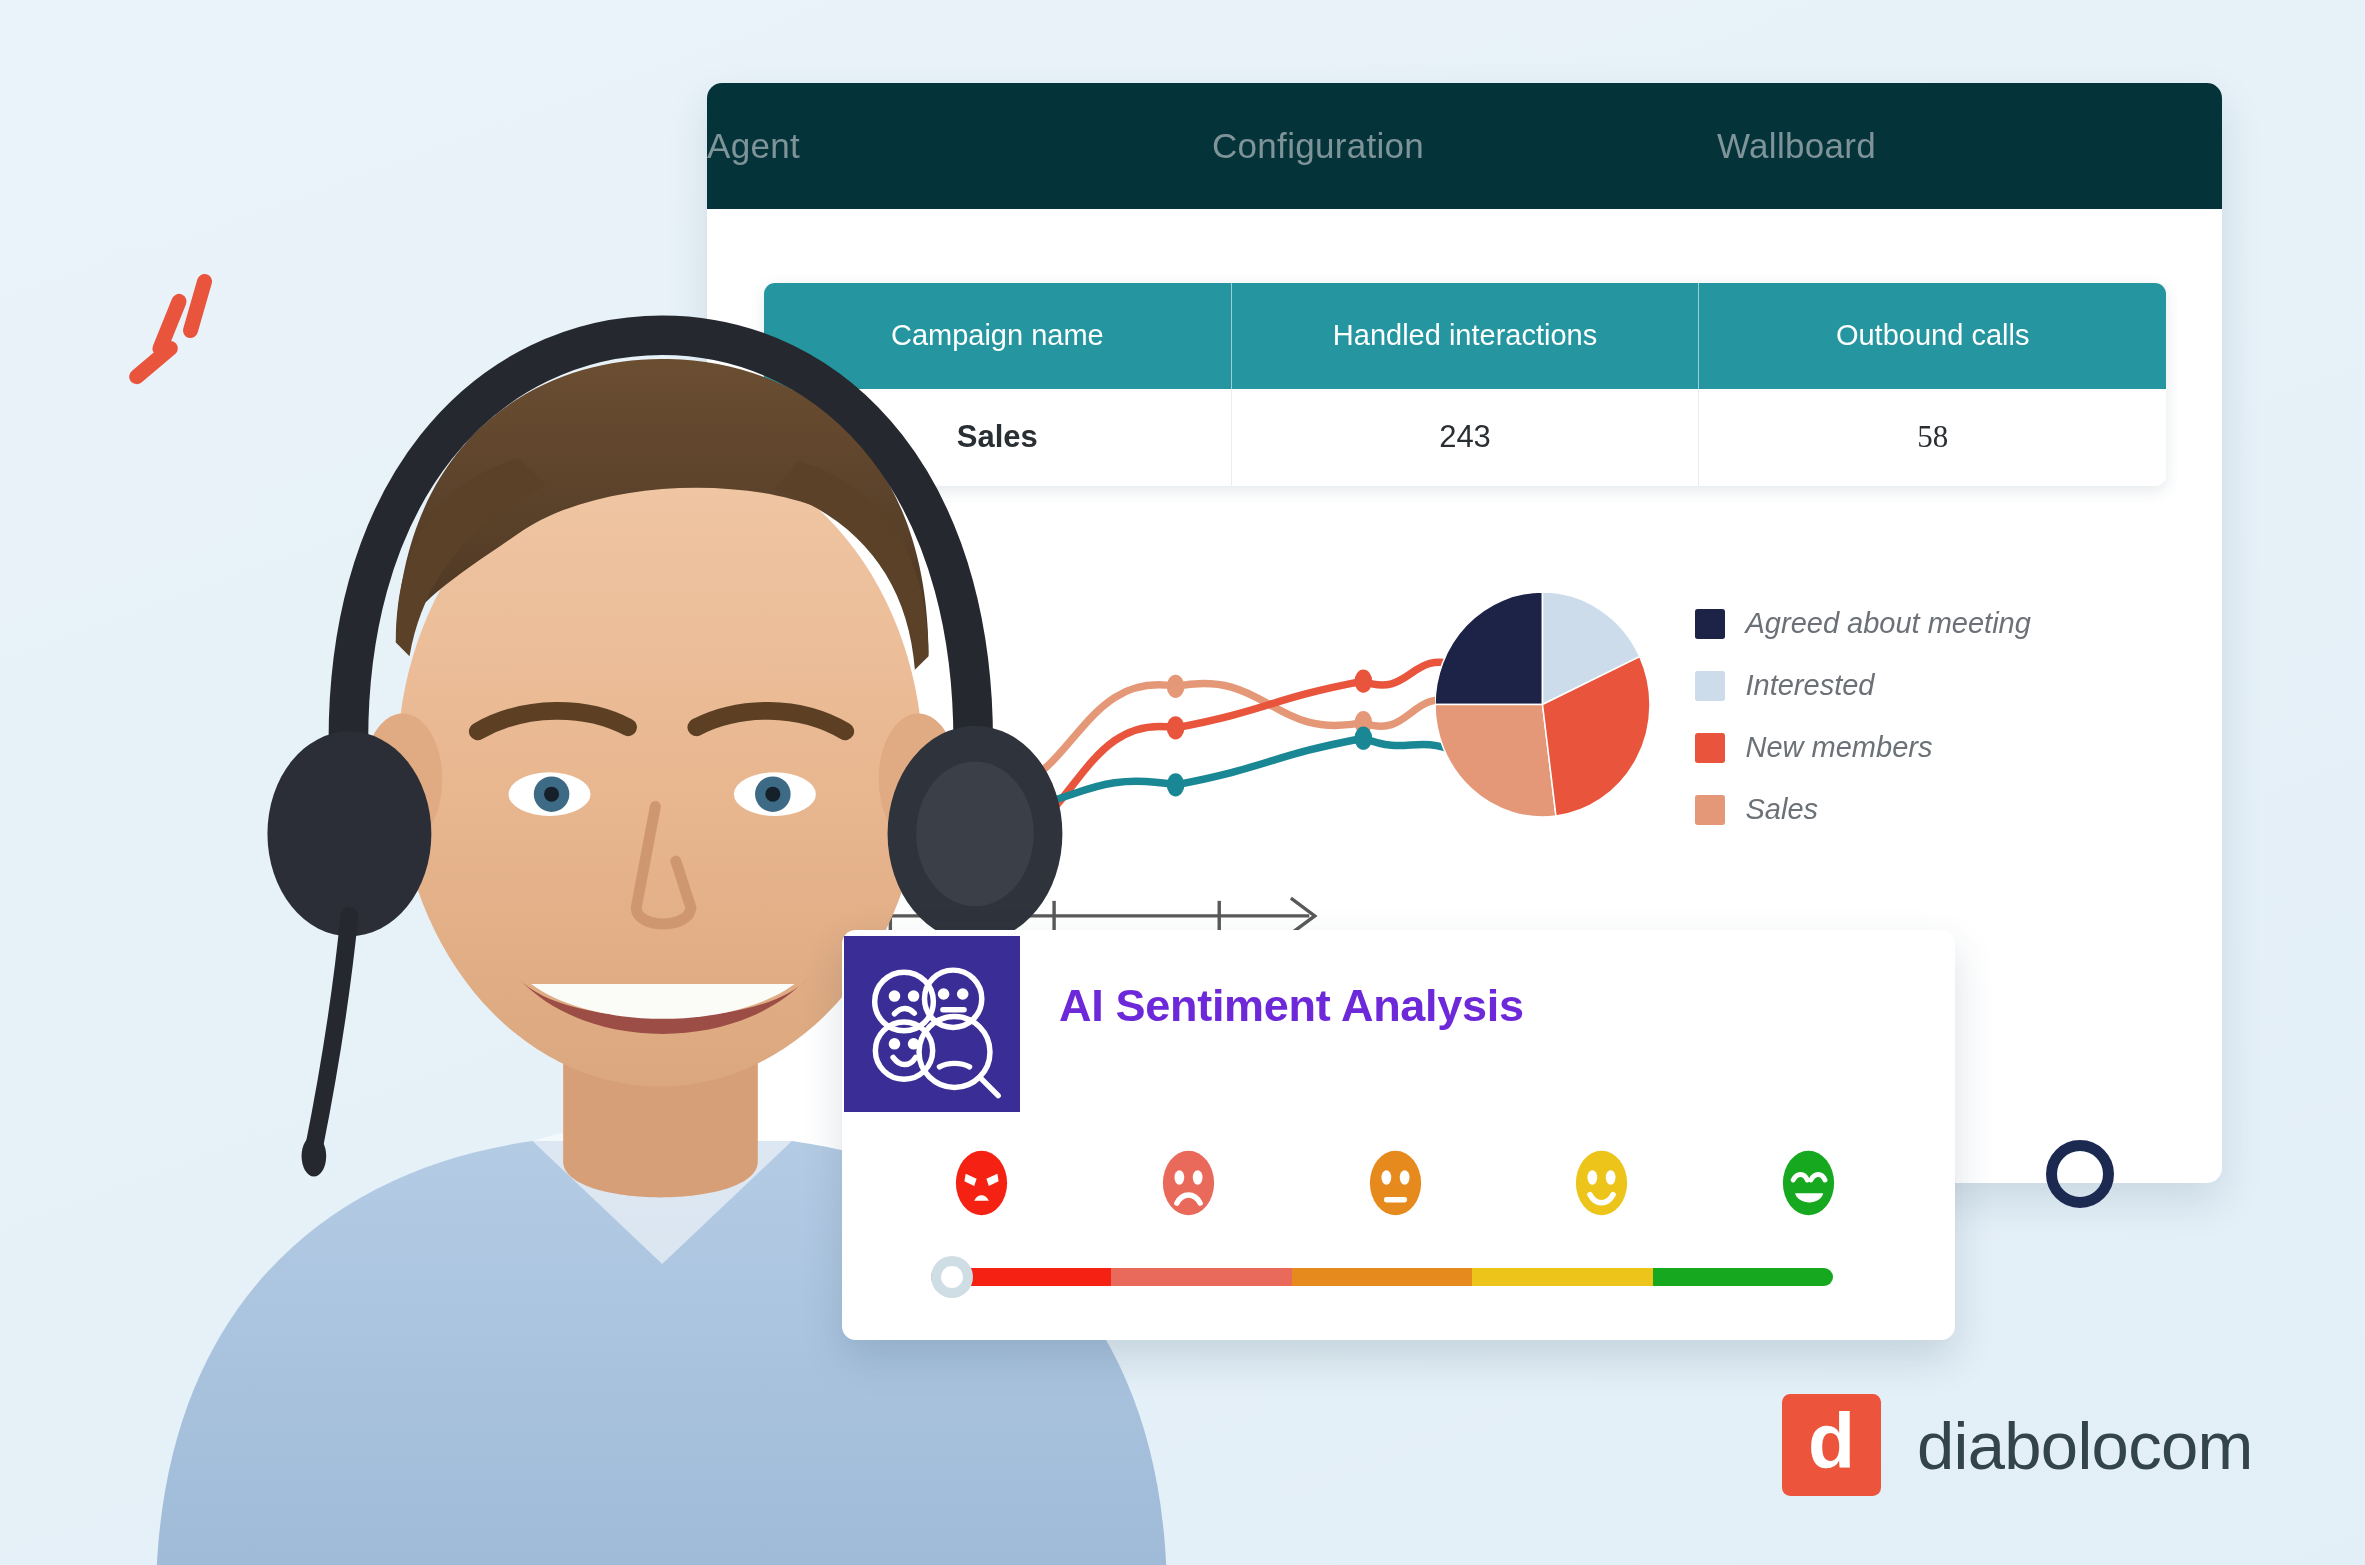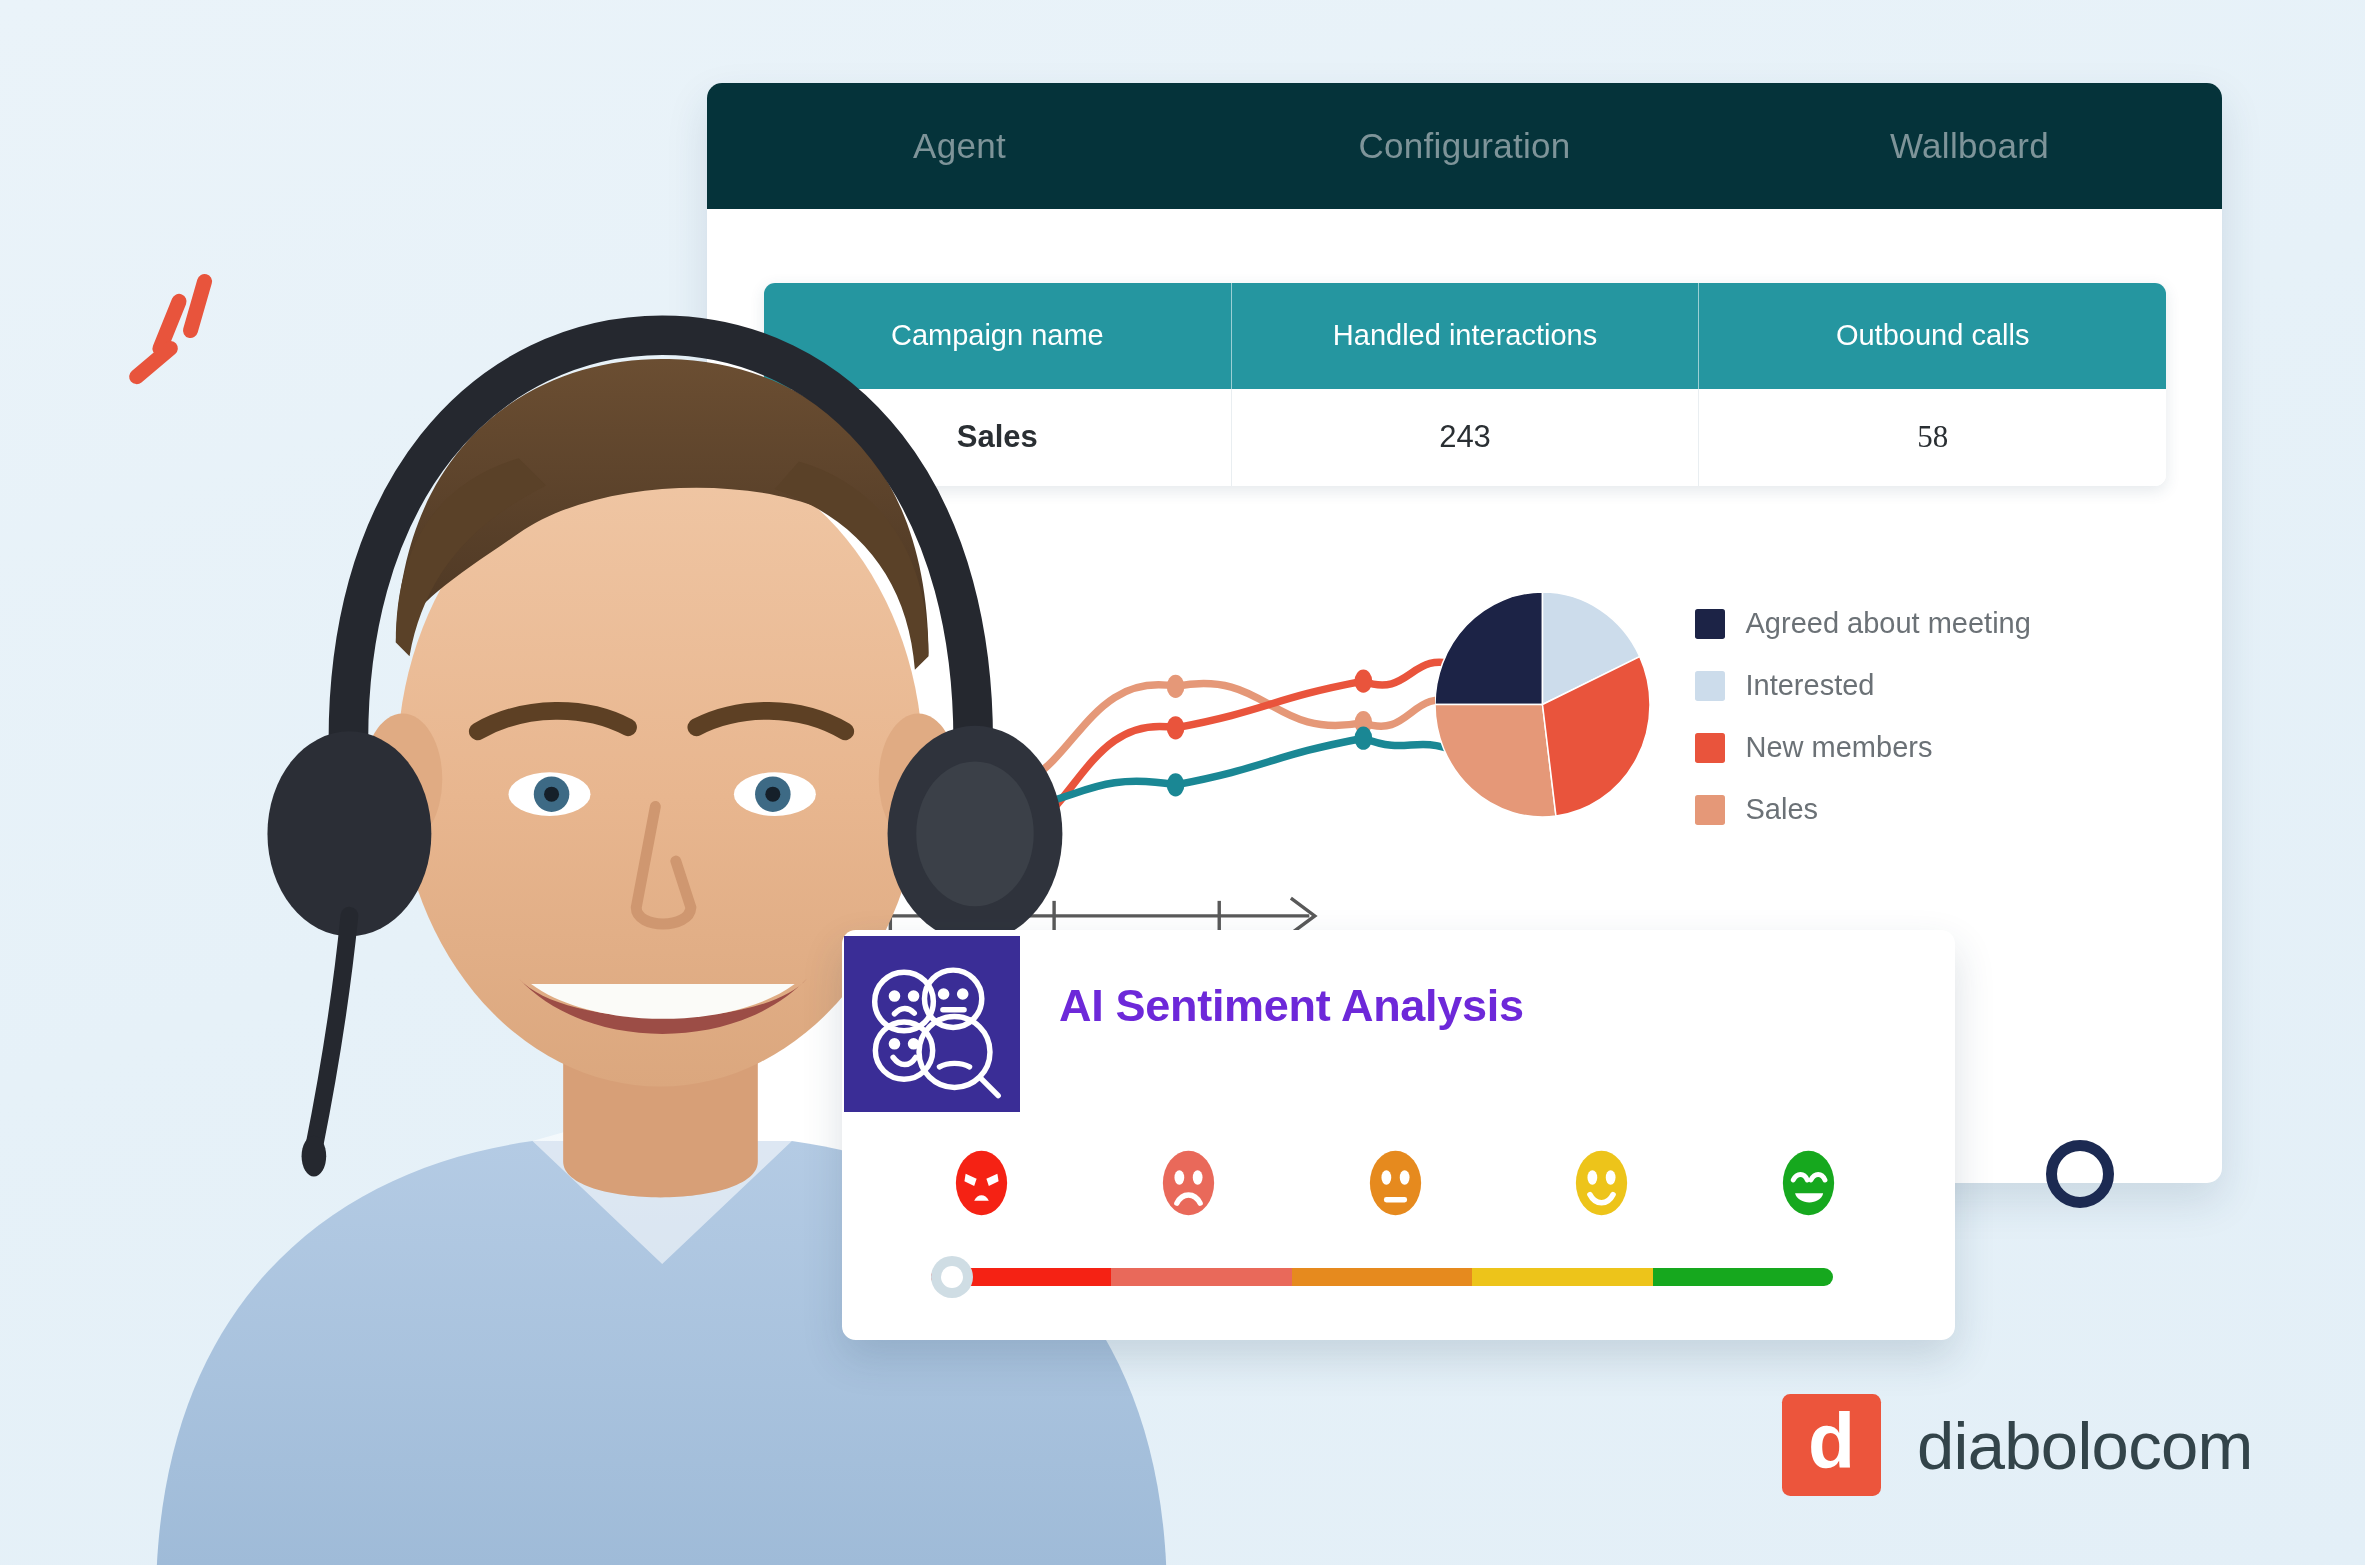--- a/index.html
+++ b/index.html
@@ -25,21 +25,21 @@
     position:absolute;left:707px;top:83px;width:1515px;height:1100px;
     background:#ffffff;border-radius:15px;
     box-shadow:0 18px 41px rgba(30,60,90,.13);
   }
   #tabbar{
     position:absolute;left:0;top:0;width:100%;height:126px;
     background:#05333a;border-radius:15px 15px 0 0;
     display:flex;align-items:stretch;overflow:hidden;
   }
   .tab{
-    flex:1;display:flex;align-items:center;justify-content:center;
+    flex:1;display:flex;align-items:center;justify-content:flex-start;
     color:#7e9499;font-size:35px;letter-spacing:0.3px;
   }
   .tab.active{background:#130f0f;color:#ffffff;font-weight:bold;}
 
   
   #data-table{
     position:absolute;left:57px;top:200px;width:1402px;
     border-radius:11px;overflow:hidden;
     box-shadow:0 4.8px 15px rgba(40,70,95,.12);
     background:#fff;
@@ -62,21 +62,21 @@
   #line-chart{position:absolute;left:0px;top:519px;width:772px;height:348px;}
 
   
   #pie-chart{position:absolute;left:728px;top:509px;width:751px;height:301px;}
   #pie{
     position:absolute;left:0;top:0;width:215px;height:225px;
   }
   #legend{position:absolute;left:260px;top:15px;}
   .legend-row{display:flex;align-items:center;margin-bottom:29px;}
   .legend-swatch{width:30px;height:30px;border-radius:2.7px;margin-right:20.5px;}
-  .legend-label{font-size:29px;color:#6b7176;white-space:nowrap;}
+  .legend-label{font-size:29px;color:#6b7176;white-space:nowrap;font-style:italic;}
 
   
   #navy-ring{
     position:absolute;left:2046px;top:1140px;width:68px;height:68px;
     border:11.6px solid #1c2a52;border-radius:50%;
     box-sizing:border-box;
   }
 
   
   #sentiment-card{

